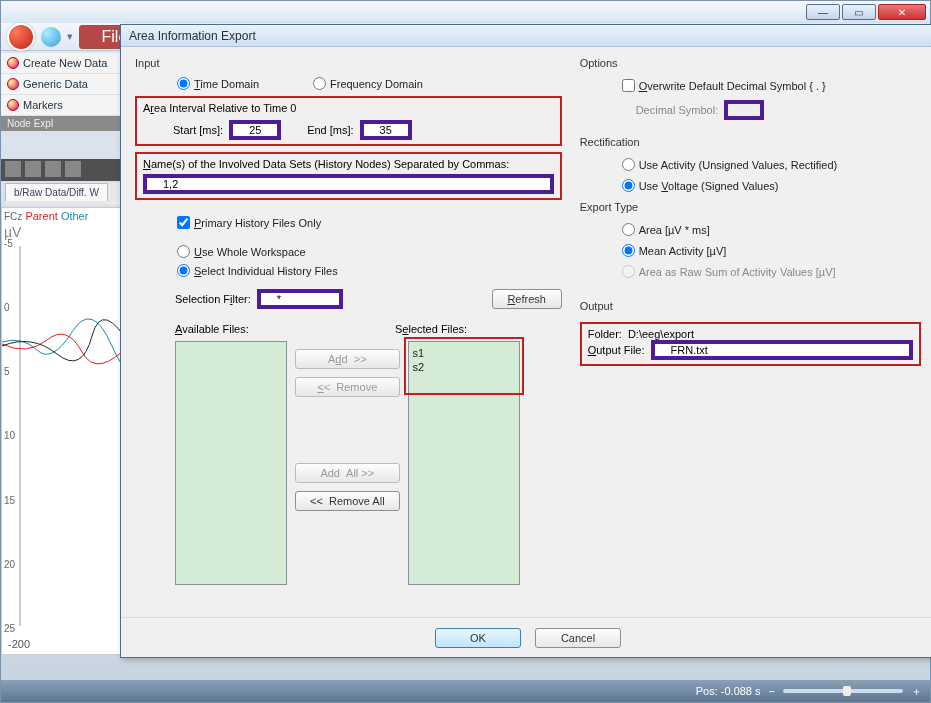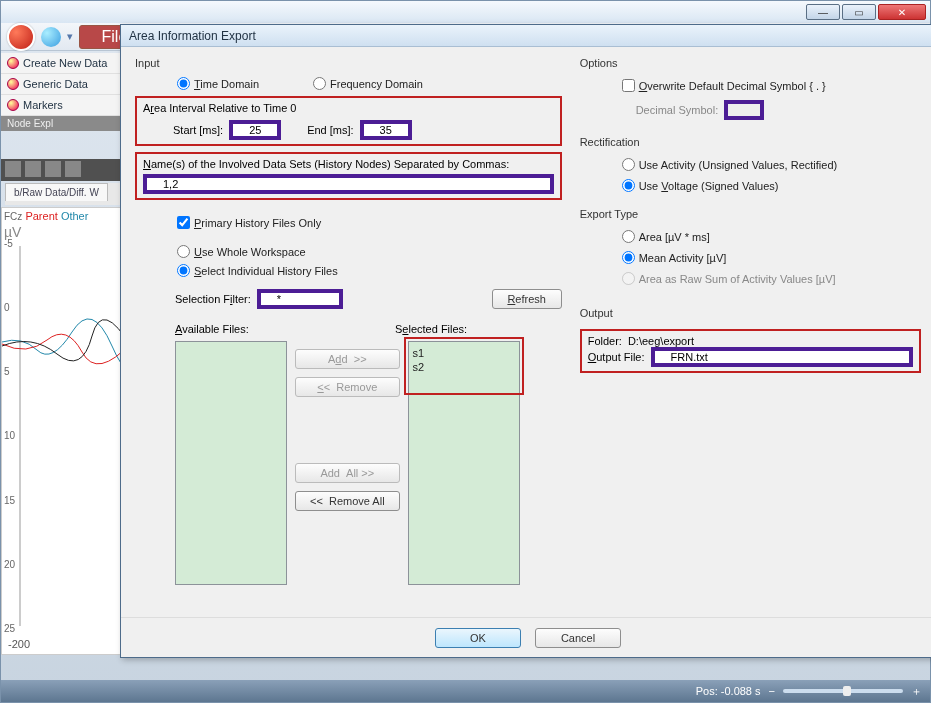--- a/index.html
+++ b/index.html
@@ -260,21 +260,21 @@
       <div class="group-label" style="margin-top:8px;">Rectification</div>
       <label class="radio indent">
           <input type="radio" style="">
           <span>Use Activity (Unsigned Values, Rectified)</span>
         </label>
       <label class="radio indent">
           <input type="radio" checked="" style="">
           <span>Use <u>V</u>oltage (Signed Values)</span>
         </label>
 
-      <div class="group-label" style="margin-top:8px;">Export Type</div>
+      <div class="group-label" style="margin-top:1px;">Export Type</div>
       <label class="radio indent">
           <input type="radio" style="">
           <span>Area [µV  *  ms]</span>
         </label>
       <label class="radio indent">
           <input type="radio" checked="" style="">
           <span>Mean Activity [µV]</span>
         </label>
       <label class="radio indent disabled-text">
           <input type="radio" disabled="" style="">

